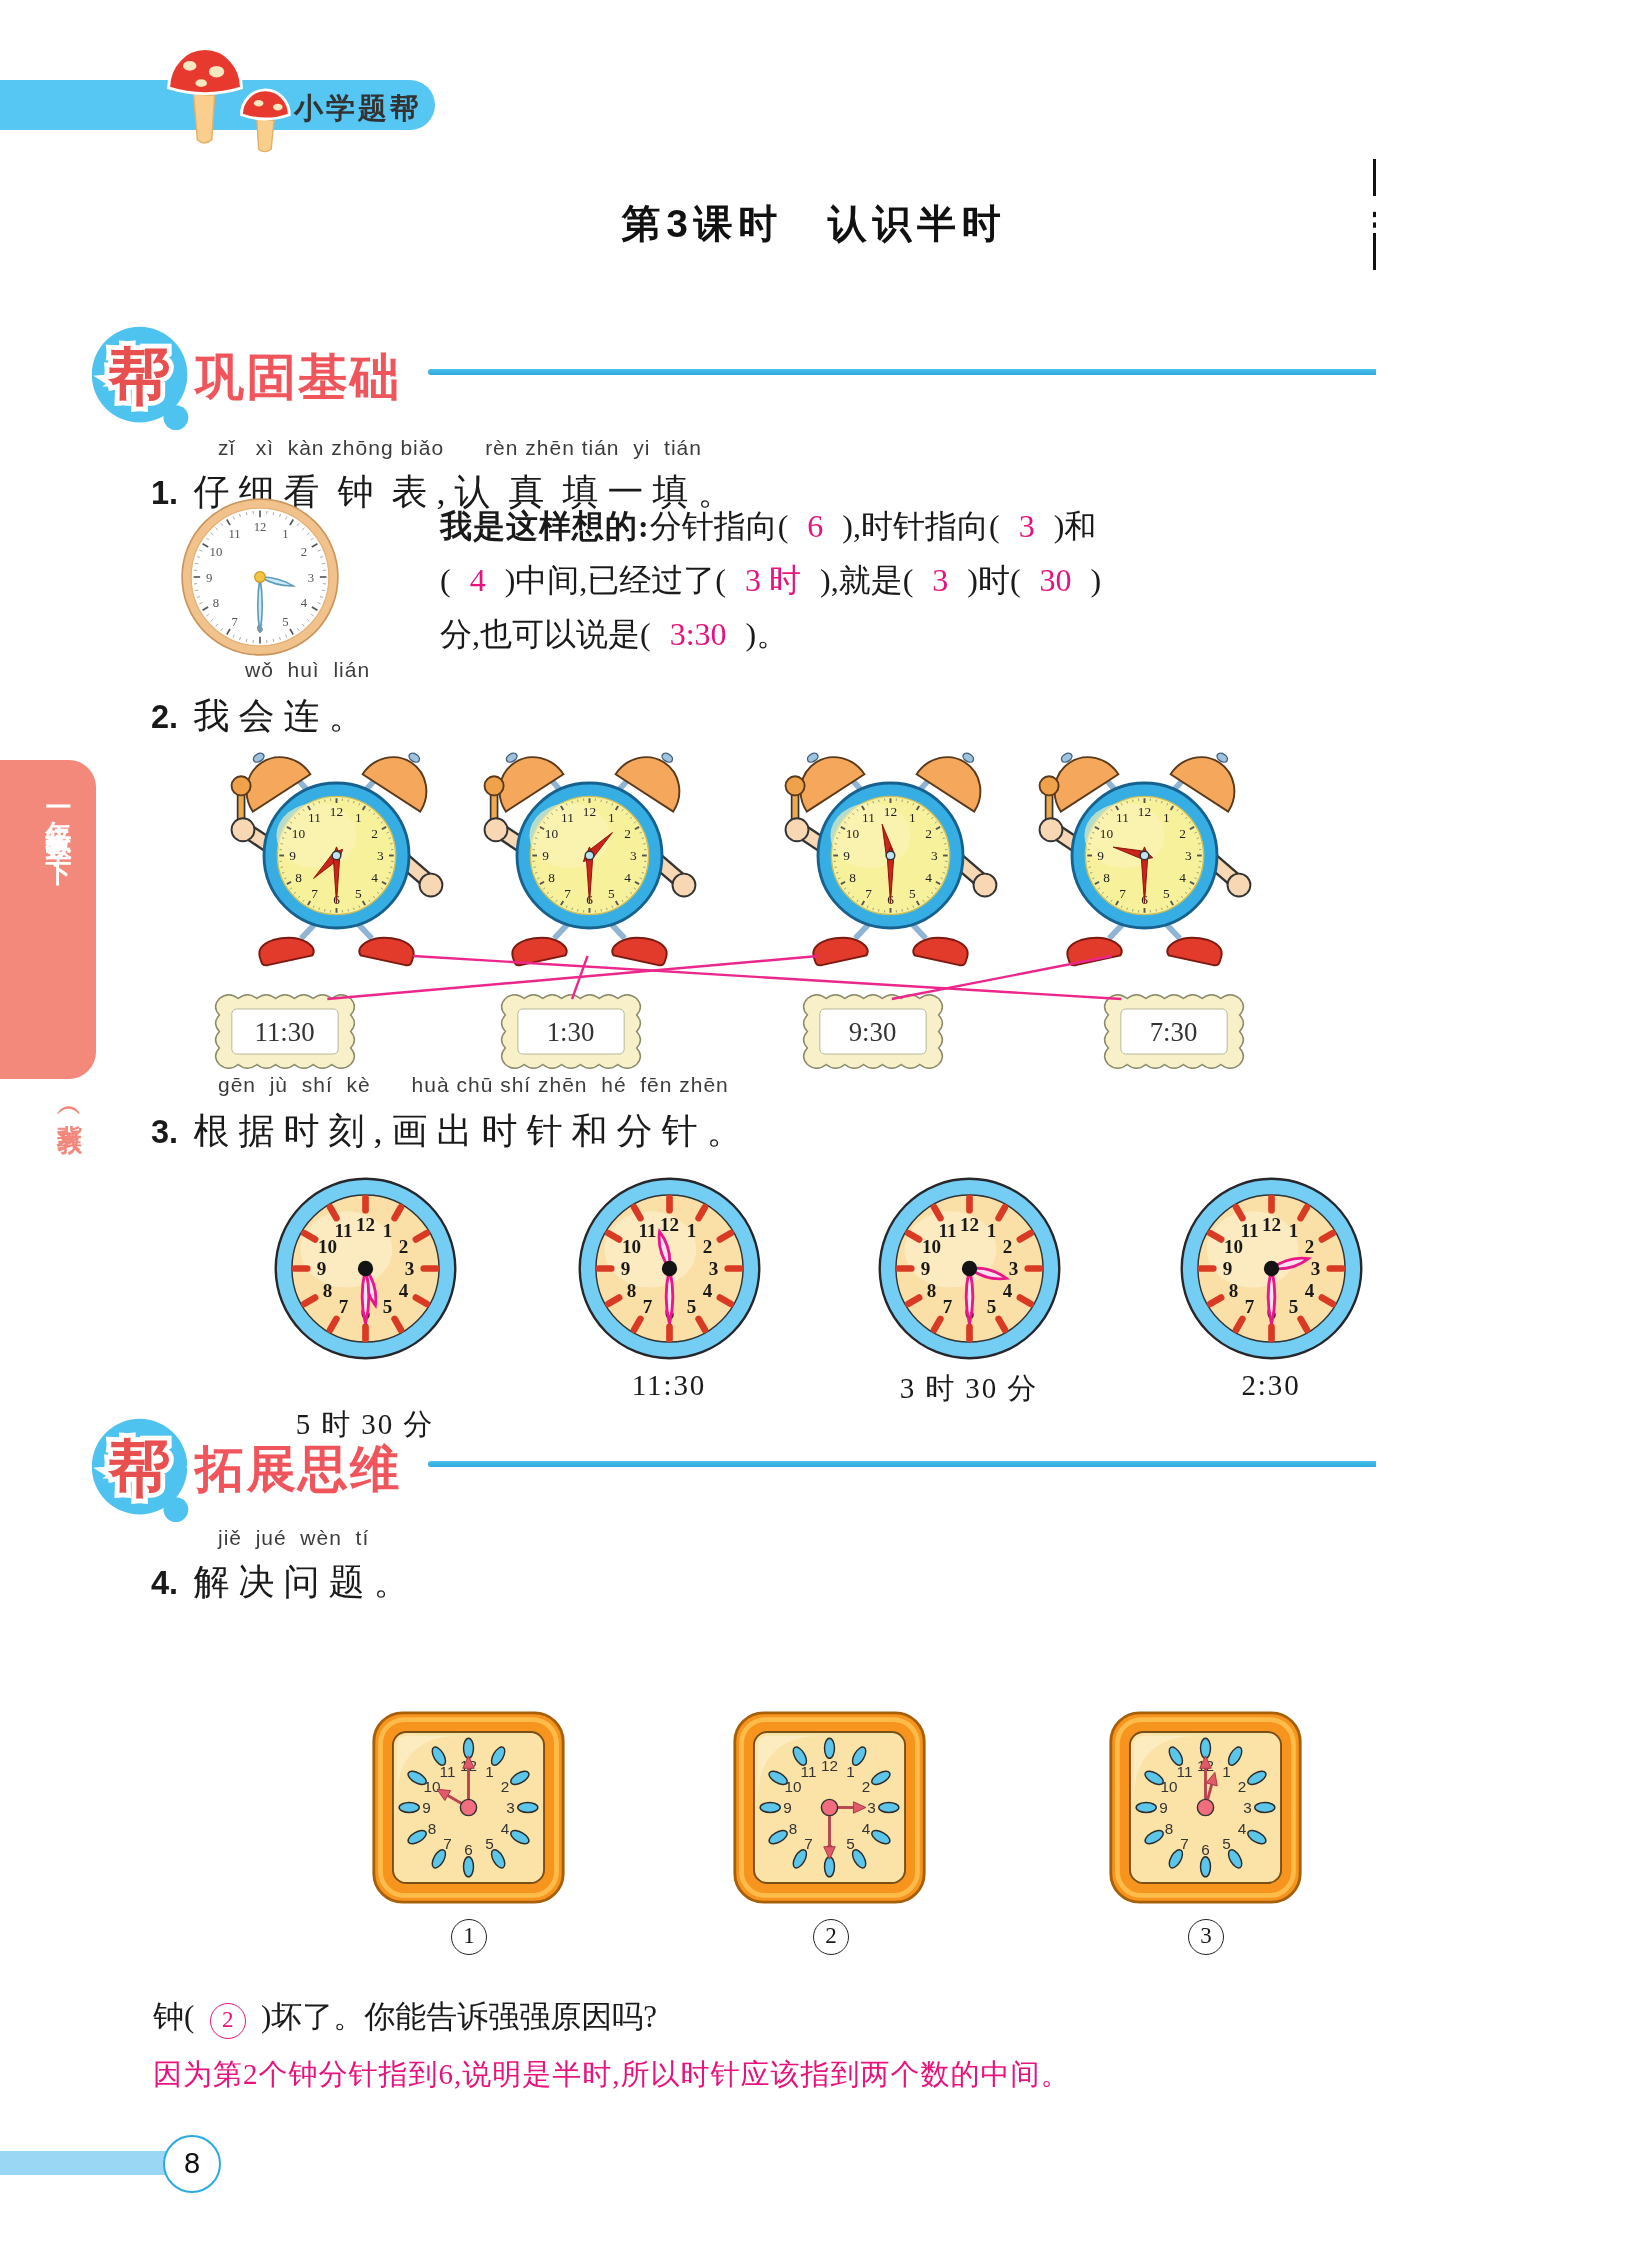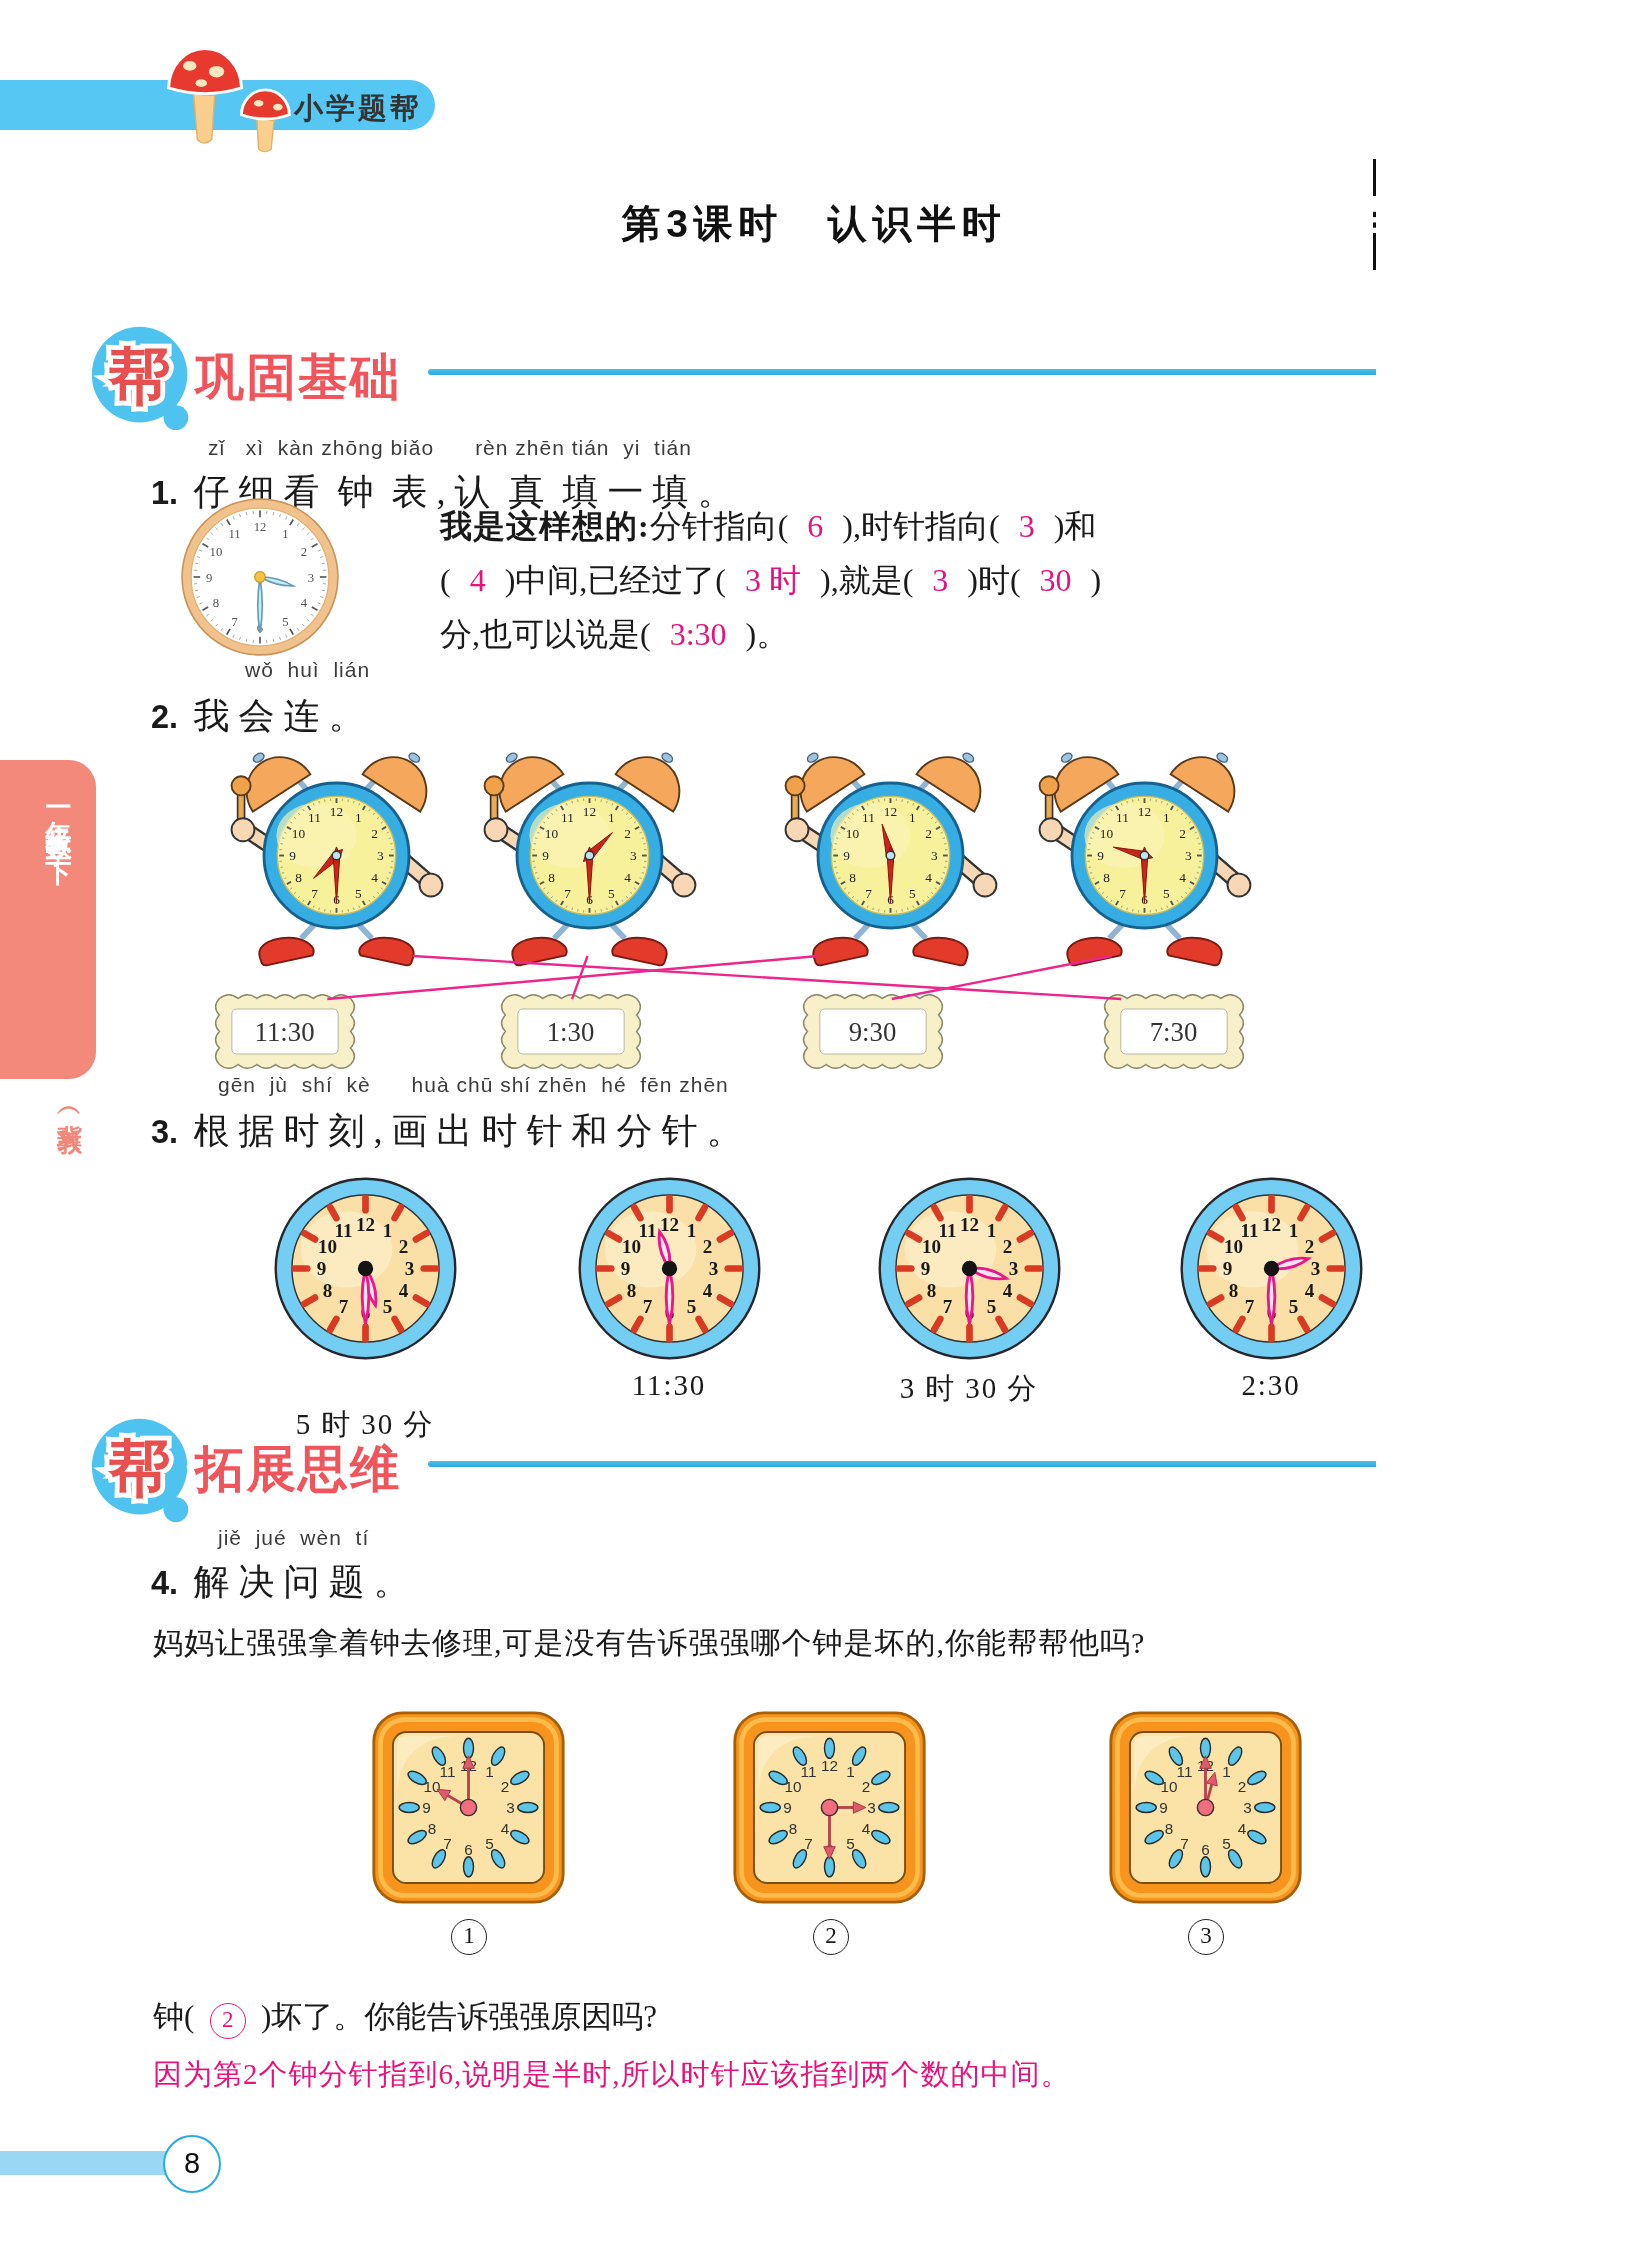--- a/index.html
+++ b/index.html
@@ -188,21 +188,21 @@
   <div class="abs" style="left:88px;top:319px;">
     <svg width="449" height="117" viewBox="0 0 470 122">
       <circle cx="54" cy="58" r="50" fill="#4FC3F0"></circle>
       <circle cx="92" cy="103" r="13" fill="#4FC3F0"></circle>
       <text x="54" y="82" text-anchor="middle" font-size="66" font-weight="bold" font-family="Liberation Sans, DejaVu Sans, sans-serif" fill="#E8504F" stroke="#ffffff" stroke-width="10" paint-order="stroke">帮</text>
       <text x="112" y="78" font-size="52" font-weight="bold" letter-spacing="2" font-family="Liberation Sans, DejaVu Sans, sans-serif" fill="#F0555C" stroke="#ffffff" stroke-width="9" paint-order="stroke">巩固基础</text>
     </svg>
   </div>
   <div class="abs rule" style="left:428px;top:369px;width:1109px;"></div>
 
-  <div class="abs pinyin pre" style="left:208px;top:436px;">zǐ   xì  kàn zhōng biǎo      rèn zhēn tián  yi  tián</div>
+  <div class="abs pinyin pre" style="left:218px;top:436px;">zǐ   xì  kàn zhōng biǎo      rèn zhēn tián  yi  tián</div>
   <div class="abs" style="left:151px;top:468px;">
     <span class="qnum">1.</span><span class="qline">仔 细 看  钟  表 , 认  真  填 一 填 。</span>
   </div>
   <div class="abs" style="left:178px;top:495px;" id="q1-clock">
       <svg width="164" height="164" viewBox="0 0 200 200">
         <circle cx="100" cy="100" r="95" fill="#F1C28B" stroke="#C9955C" stroke-width="2"></circle>
         <circle cx="100" cy="100" r="84" fill="#ffffff" stroke="#E2B277" stroke-width="1.5"></circle>
         <line x1="100" y1="27" x2="100" y2="19" stroke="#555" stroke-width="2"></line>
         <line x1="108" y1="23.4" x2="108.5" y2="19.4" stroke="#999" stroke-width="1"></line>
         <line x1="116" y1="24.7" x2="116.8" y2="20.8" stroke="#999" stroke-width="1"></line>
@@ -911,21 +911,20 @@
       <text x="54" y="82" text-anchor="middle" font-size="66" font-weight="bold" font-family="Liberation Sans, DejaVu Sans, sans-serif" fill="#E8504F" stroke="#ffffff" stroke-width="10" paint-order="stroke">帮</text>
       <text x="112" y="78" font-size="52" font-weight="bold" letter-spacing="2" font-family="Liberation Sans, DejaVu Sans, sans-serif" fill="#F0555C" stroke="#ffffff" stroke-width="9" paint-order="stroke">拓展思维</text>
     </svg>
   </div>
   <div class="abs rule" style="left:428px;top:1461px;width:1109px;"></div>
 
   <div class="abs pinyin pre" style="left:218px;top:1526px;">jiě  jué  wèn  tí</div>
   <div class="abs" style="left:151px;top:1558px;">
     <span class="qnum">4.</span><span class="qline">解 决 问 题 。</span>
   </div>
-  <div class="abs prob" style="left:153px;top:1623px;">妈妈让强强拿着钟去修理,可是没有告诉强强哪个钟是坏的,你能帮帮他吗?</div>
   <div id="q4-area">
       <div class="abs" style="left: 370px; top: 1709px;">
         <svg width="197" height="197" viewBox="0 0 206 206">
           <rect x="4" y="4" width="198" height="198" rx="30" fill="#F7941E" stroke="#A86008" stroke-width="3"></rect>
           <rect x="11" y="11" width="184" height="184" rx="25" fill="none" stroke="#FDBB4A" stroke-width="5"></rect>
           <rect x="24" y="24" width="158" height="158" rx="14" fill="#FBE3A8" stroke="#7A4F16" stroke-width="2"></rect>
           <path d="M 28 96 Q 28 28 96 28 L 40 28 Q 28 28 28 40 Z" fill="#FDEDC4" opacity="0.8"></path>
           <ellipse cx="134" cy="49.3" rx="10.5" ry="5.2" transform="rotate(120 134 49.3)" fill="#5BC6EA" stroke="#2b2b2b" stroke-width="1.5"></ellipse>
           <ellipse cx="156.7" cy="72" rx="10.5" ry="5.2" transform="rotate(150 156.7 72)" fill="#5BC6EA" stroke="#2b2b2b" stroke-width="1.5"></ellipse>
           <ellipse cx="165" cy="103" rx="10.5" ry="5.2" transform="rotate(180 165 103)" fill="#5BC6EA" stroke="#2b2b2b" stroke-width="1.5"></ellipse>

